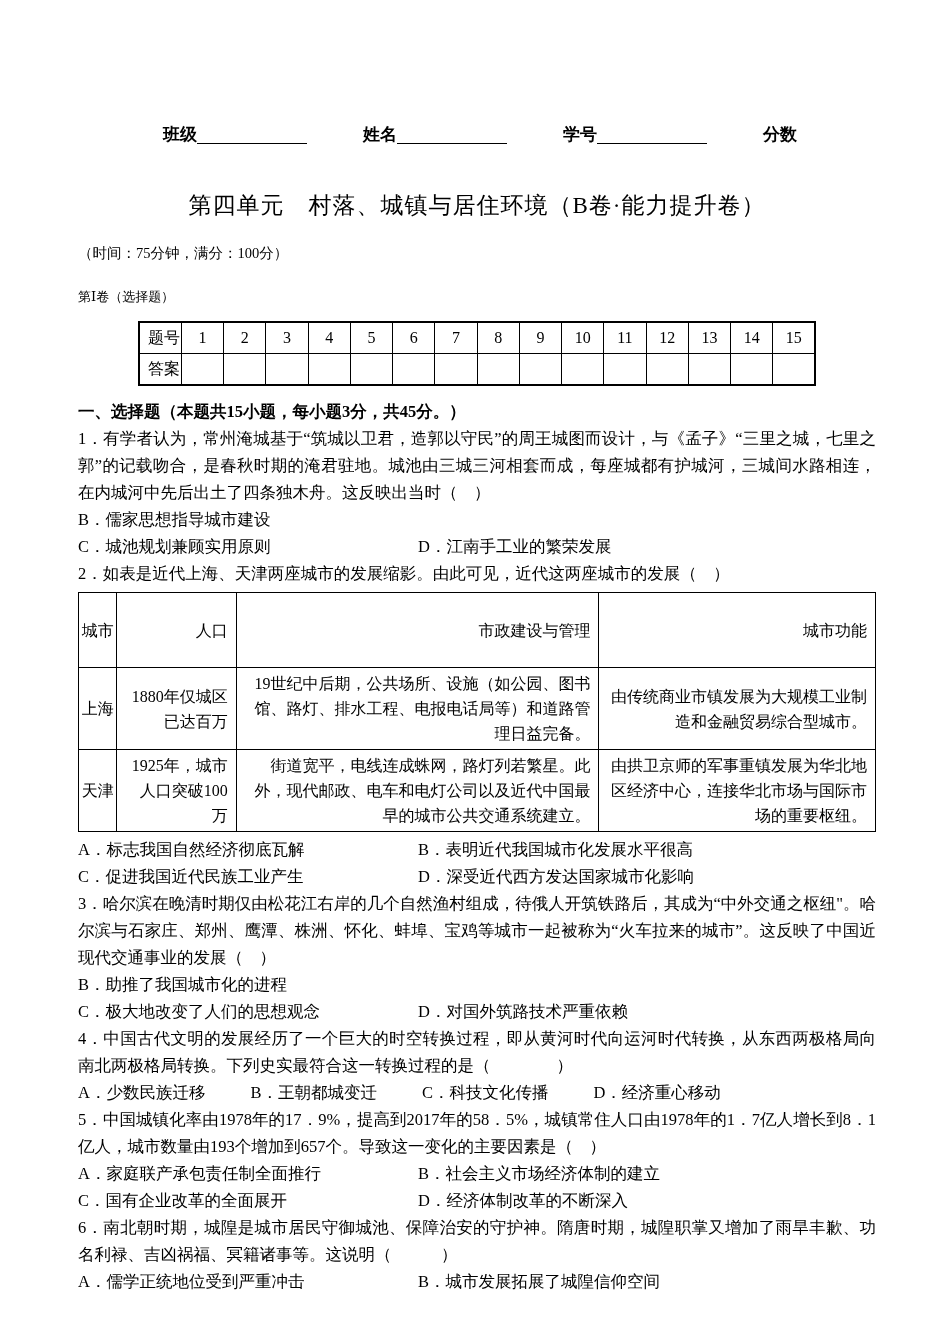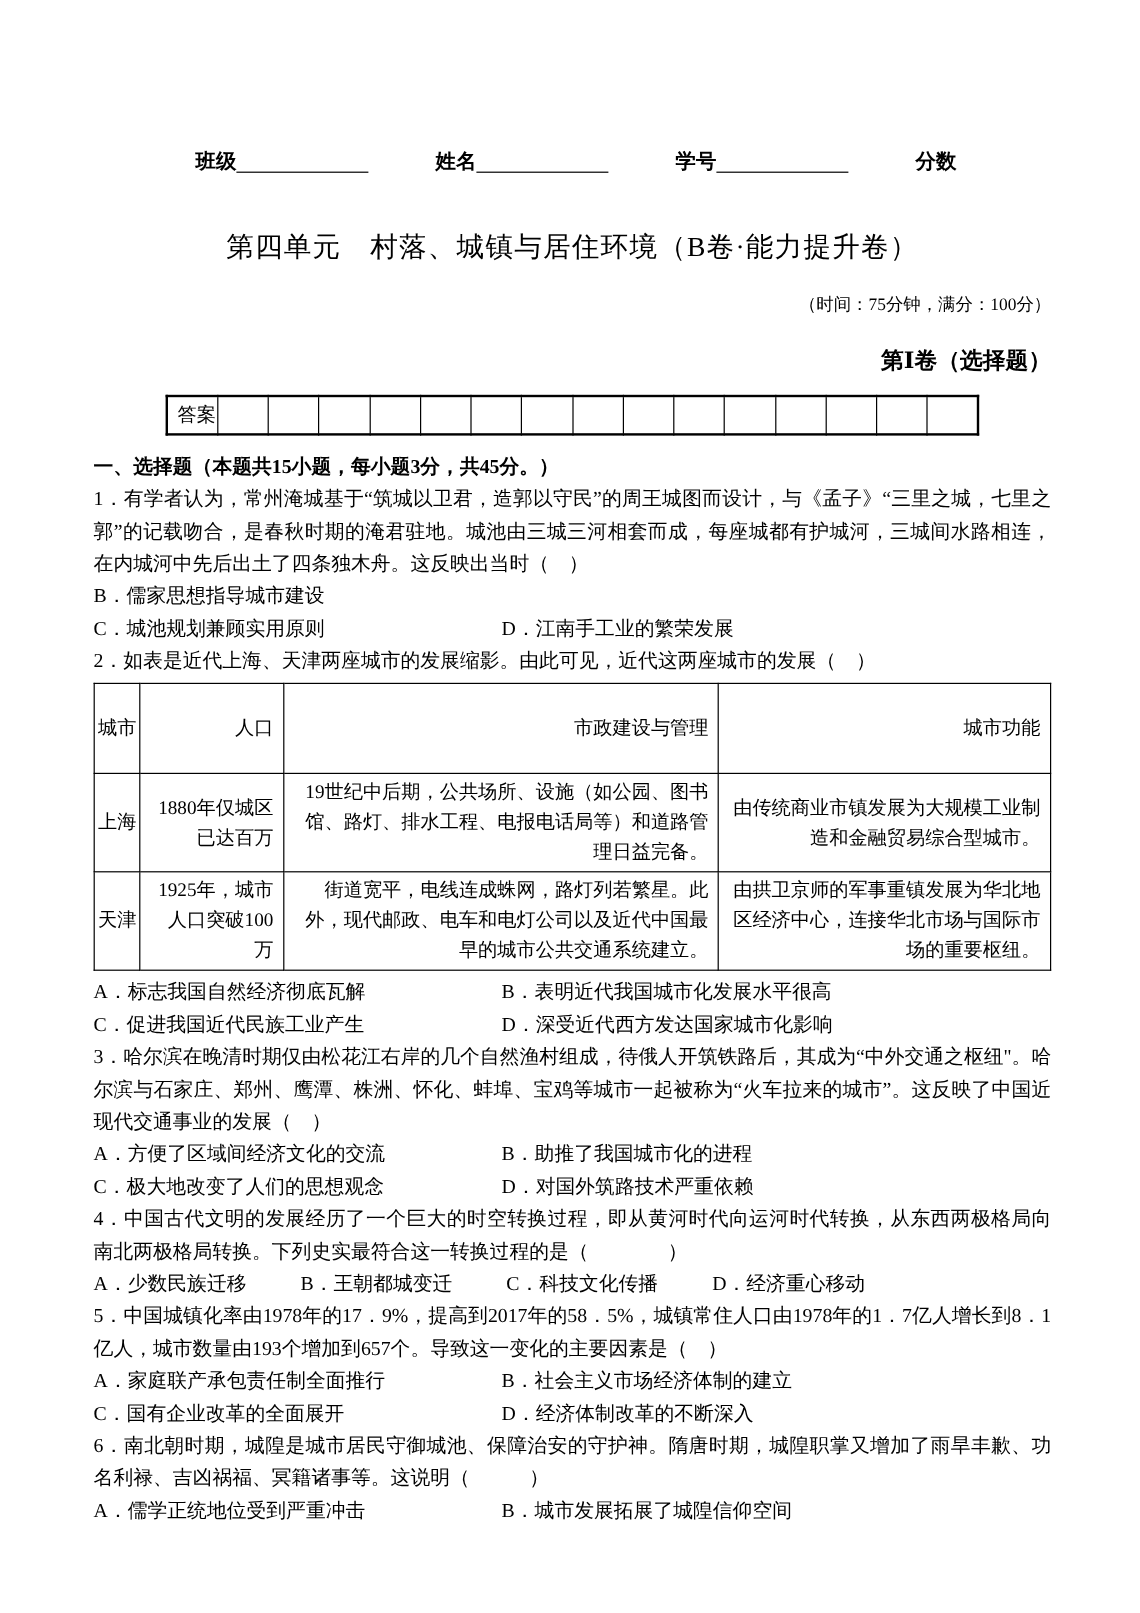--- a/index.html
+++ b/index.html
@@ -9,22 +9,22 @@
     overflow:hidden;
   }
   .page { box-sizing:border-box; width:950px; height:1344px; padding:123px 74px 0 78px; }
 
   
   .header-line { display:flex; gap:56px; margin-left:85px; font-size:17px; font-weight:bold; white-space:nowrap; }
   .hfield { display:flex; align-items:flex-start; }
   .hblank { display:inline-block; width:110px; height:1.15em; border-bottom:1.5px solid #000; }
 
   .title { margin:44px 0 0; text-align:center; font-size:23px; font-weight:normal; letter-spacing:1px; }
-  .meta  { margin-top:23px; text-align:right; font-size:14.5px; }
-  .part-title { margin:25px 0 0; text-align:right; font-size:19px; font-weight:bold; }
+  .meta  { margin-top:23px; text-align:left; font-size:14.5px; }
+  .part-title { margin:25px 0 0; text-align:left; font-size:13px; font-weight:normal; }
 
   
   .answer-sheet { border-collapse:collapse; border:2px solid #000; table-layout:fixed; width:678px; margin:15px auto 0; }
   .answer-sheet td { border:1px solid #000; height:30px; text-align:center; font-size:16px; padding:0; }
   .answer-sheet td.lab { text-align:left; padding-left:8px; }
 
   .section-heading { margin-top:12px; font-size:16.5px; font-weight:bold; line-height:27px; }
 
   .stem { margin:0; font-size:16.5px; line-height:27px; text-align:justify; }
   .opt-row { display:flex; font-size:16.5px; line-height:27px; white-space:nowrap; }
@@ -62,20 +62,38 @@
         <span class="hlabel">分数</span>
       </span>
     </div>
 
   <h1 class="title">第四单元　村落、城镇与居住环境（B卷·能力提升卷）</h1>
   <div class="meta">（时间：75分钟，满分：100分）</div>
   <h2 class="part-title">第Ⅰ卷（选择题）</h2>
 
   <table class="answer-sheet">
     <tbody id="answerSheetBody">
+        <tr>
+          <td class="lab">题号</td>
+          <td>1</td>
+          <td>2</td>
+          <td>3</td>
+          <td>4</td>
+          <td>5</td>
+          <td>6</td>
+          <td>7</td>
+          <td>8</td>
+          <td>9</td>
+          <td>10</td>
+          <td>11</td>
+          <td>12</td>
+          <td>13</td>
+          <td>14</td>
+          <td>15</td>
+        </tr>
         <tr>
           <td class="lab">答案</td>
           <td></td>
           <td></td>
           <td></td>
           <td></td>
           <td></td>
           <td></td>
           <td></td>
           <td></td>
@@ -138,21 +156,20 @@
           <span class="opt">B．表明近代我国城市化发展水平很高</span>
         </div>
         <div class="opt-row two">
           <span class="opt">C．促进我国近代民族工业产生</span>
           <span class="opt">D．深受近代西方发达国家城市化影响</span>
         </div>
       </div>
       <div class="question">
         <p class="stem">3．哈尔滨在晚清时期仅由松花江右岸的几个自然渔村组成，待俄人开筑铁路后，其成为“中外交通之枢纽"。哈尔滨与石家庄、郑州、鹰潭、株洲、怀化、蚌埠、宝鸡等城市一起被称为“火车拉来的城市”。这反映了中国近现代交通事业的发展（　）</p>
         <div class="opt-row two">
-          <span class="opt">A．方便了区域间经济文化的交流</span>
           <span class="opt">B．助推了我国城市化的进程</span>
         </div>
         <div class="opt-row two">
           <span class="opt">C．极大地改变了人们的思想观念</span>
           <span class="opt">D．对国外筑路技术严重依赖</span>
         </div>
       </div>
       <div class="question">
         <p class="stem">4．中国古代文明的发展经历了一个巨大的时空转换过程，即从黄河时代向运河时代转换，从东西两极格局向南北两极格局转换。下列史实最符合这一转换过程的是（　　　　）</p>
         <div class="opt-row inline">

